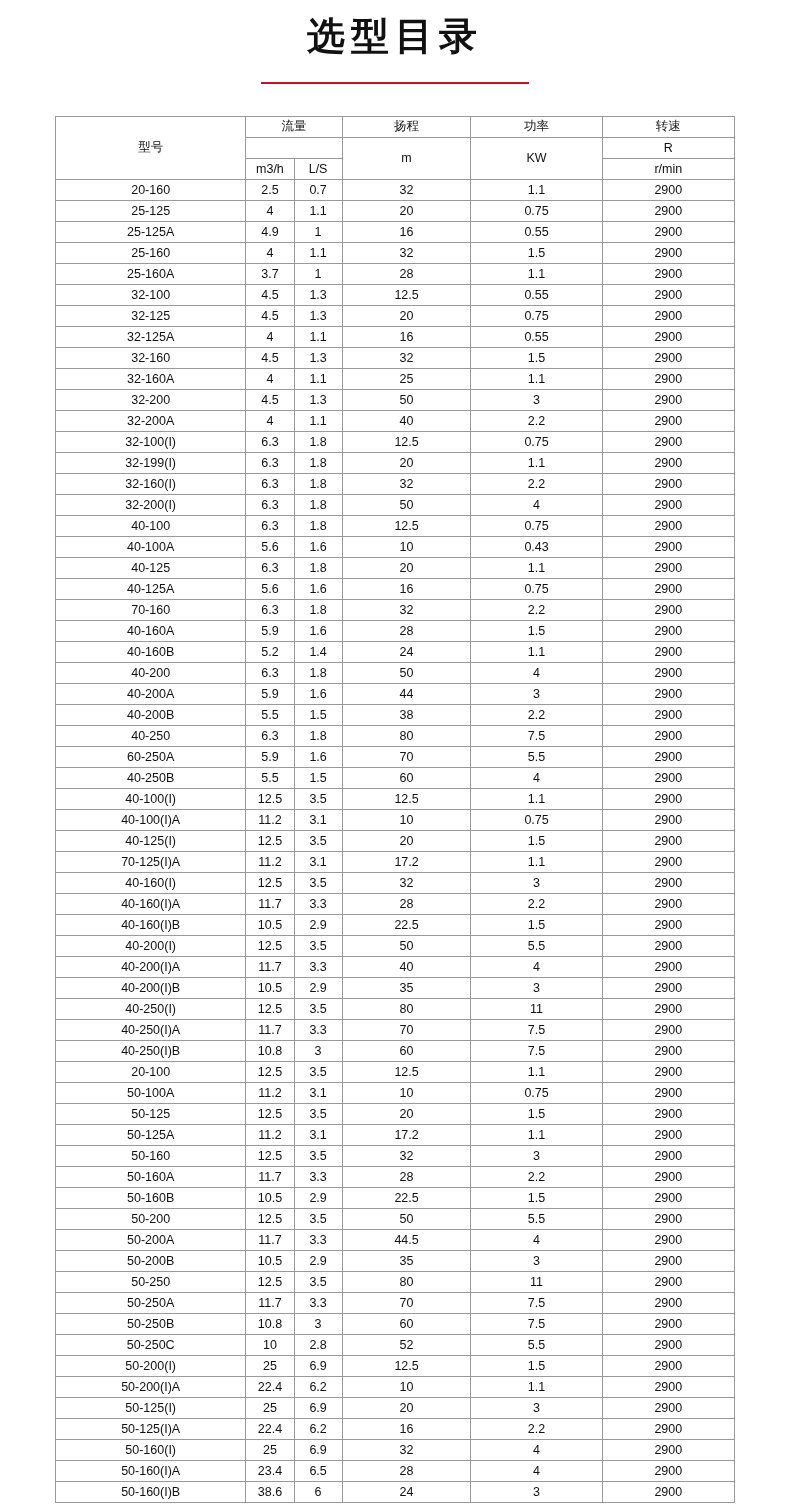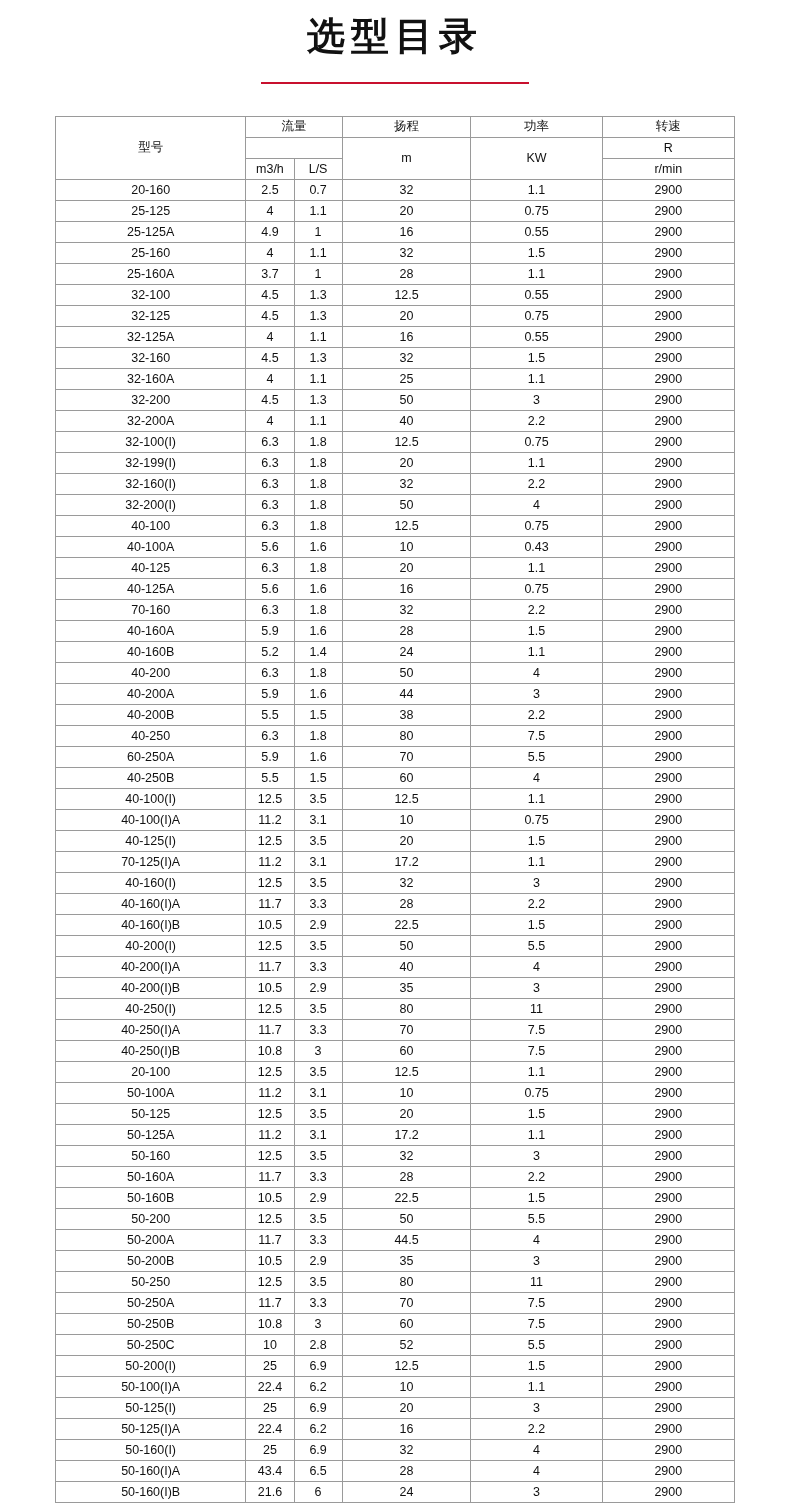--- a/index.html
+++ b/index.html
@@ -557,21 +557,21 @@
           </tr>
           <tr>
             <td class="cell-model">50-200(I)</td>
             <td>25</td>
             <td>6.9</td>
             <td>12.5</td>
             <td>1.5</td>
             <td>2900</td>
           </tr>
           <tr>
-            <td class="cell-model">50-100(I)A</td>
+            <td class="cell-model">50-200(I)A</td>
             <td>22.4</td>
             <td>6.2</td>
             <td>10</td>
             <td>1.1</td>
             <td>2900</td>
           </tr>
           <tr>
             <td class="cell-model">50-125(I)</td>
             <td>25</td>
             <td>6.9</td>
@@ -590,29 +590,29 @@
           <tr>
             <td class="cell-model">50-160(I)</td>
             <td>25</td>
             <td>6.9</td>
             <td>32</td>
             <td>4</td>
             <td>2900</td>
           </tr>
           <tr>
             <td class="cell-model">50-160(I)A</td>
-            <td>43.4</td>
+            <td>23.4</td>
             <td>6.5</td>
             <td>28</td>
             <td>4</td>
             <td>2900</td>
           </tr>
           <tr>
             <td class="cell-model">50-160(I)B</td>
-            <td>21.6</td>
+            <td>38.6</td>
             <td>6</td>
             <td>24</td>
             <td>3</td>
             <td>2900</td>
           </tr>
         </tbody>
     </table>
   </div>
 
 </div>

